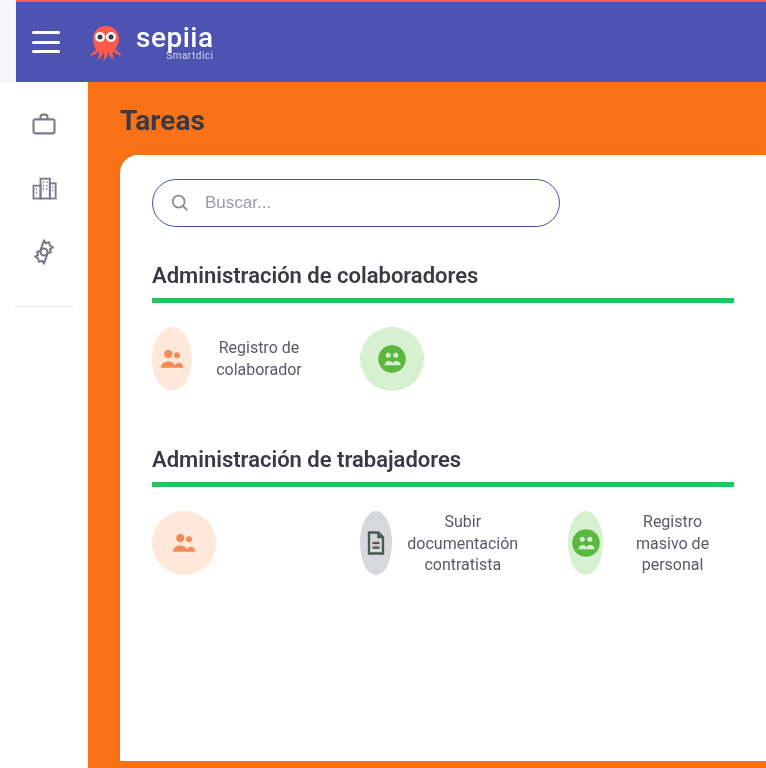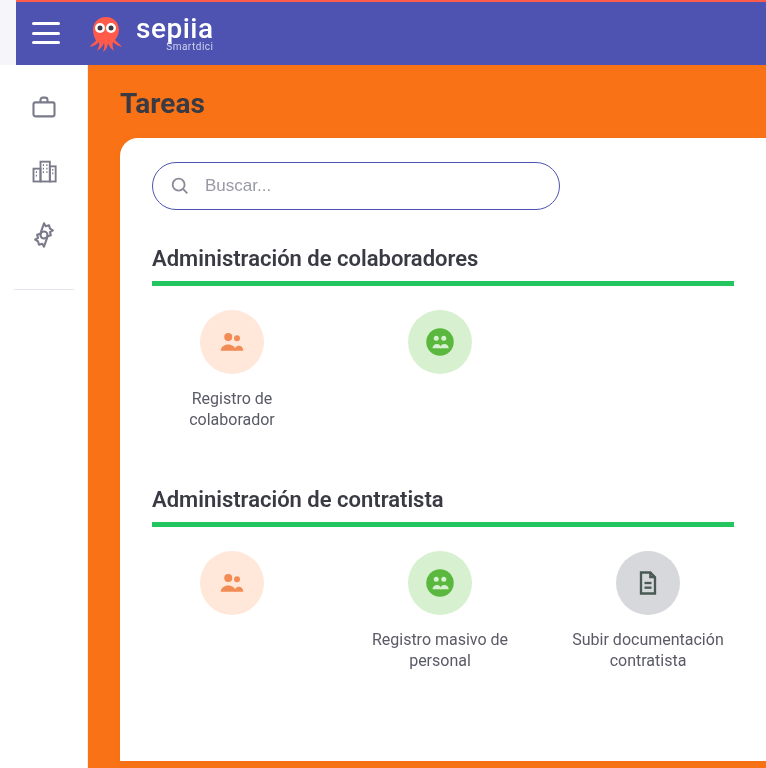--- a/index.html
+++ b/index.html
@@ -27,21 +27,21 @@
 .card { background: #fff; border-radius: 18px 0 0 0; padding: 24px 32px 40px 32px; height: calc(100% - 80px); box-shadow: 0 2px 12px rgba(0,0,0,0.04); }
 
 .search { width: 408px; height: 48px; border: 1.5px solid #4e53b1; border-radius: 24px; display: flex; align-items: center; padding: 8px 16px; gap: 14px; margin-bottom: 36px; }
 .search svg { color: #8a8a98; flex-shrink: 0; }
 .search input { border: none; outline: none; font-size: 17px; color: #555; flex: 1; background: transparent; }
 .search input::placeholder { color: #9a9aa6; }
 
 .section-title { font-size: 22px; font-weight: 600; color: #3a3a44; padding-bottom: 10px; border-bottom: 5px solid #22c55e; margin-bottom: 24px; }
 
 .tiles { display: flex; gap: 48px; margin-bottom: 56px; flex-wrap: wrap; }
-.tile { width: 160px; display: flex; flex-direction: column; align-items: center; gap: 14px; cursor: pointer; }
+.tile { width: 160px; display: flex; flex-direction: row; align-items: center; gap: 14px; cursor: pointer; }
 .tile-circle { width: 64px; height: 64px; border-radius: 50%; display: flex; align-items: center; justify-content: center; }
 .tile-circle.orange { background: #ffe8d9; color: #f28b54; }
 .tile-circle.green { background: #d7f0cf; color: #5bb83f; }
 .tile-circle.grey { background: #d6d8dc; color: #4a5a52; }
 .tile-label { font-size: 16px; color: #5a5a66; text-align: center; line-height: 1.35; }
 </style>
 </head>
 <body>
 
 <div class="app">
@@ -127,55 +127,55 @@
                   <circle cx="9" cy="9" r="2"></circle>
                   <circle cx="15" cy="9" r="2"></circle>
                   <path d="M6 17 c0-2 1.5-3.5 3.5-3.5 s3.5 1.5 3.5 3.5 Z"></path>
                   <path d="M12 17 c0-2 1.5-3.5 3.5-3.5 s3.5 1.5 3.5 3.5 Z"></path>
                 </g>
               </svg>
             </div>
           </div>
         </div>
 
-        <div class="section-title">Administración de contratista</div>
+        <div class="section-title">Administración de trabajadores</div>
         <div class="tiles">
           <div class="tile">
             <div class="tile-circle orange">
               <svg width="30" height="30" viewBox="0 0 24 24" fill="currentColor">
                 <circle cx="9" cy="8" r="3.2"></circle>
                 <circle cx="16" cy="9" r="2.4"></circle>
                 <path d="M3 19 c0-3 3-5 6-5 s6 2 6 5 Z"></path>
                 <path d="M14 19 c0-2.2 1.5-4 3.5-4 s3.5 1.8 3.5 4 Z"></path>
               </svg>
             </div>
+          </div>
+          <div class="tile">
+            <div class="tile-circle grey">
+              <svg width="28" height="28" viewBox="0 0 24 24" fill="none" stroke="currentColor" stroke-width="2">
+                <path d="M6 3 h8 l4 4 v14 H6 Z"></path>
+                <path d="M14 3 v4 h4"></path>
+                <line x1="9" y1="12" x2="15" y2="12"></line>
+                <line x1="9" y1="16" x2="15" y2="16"></line>
+              </svg>
+            </div>
+            <div class="tile-label">Subir documentación contratista</div>
           </div>
           <div class="tile">
             <div class="tile-circle green">
               <svg width="30" height="30" viewBox="0 0 24 24" fill="currentColor">
                 <circle cx="12" cy="12" r="11" fill="currentColor"></circle>
                 <g fill="#d7f0cf">
                   <circle cx="9" cy="9" r="2"></circle>
                   <circle cx="15" cy="9" r="2"></circle>
                   <path d="M6 17 c0-2 1.5-3.5 3.5-3.5 s3.5 1.5 3.5 3.5 Z"></path>
                   <path d="M12 17 c0-2 1.5-3.5 3.5-3.5 s3.5 1.5 3.5 3.5 Z"></path>
                 </g>
               </svg>
             </div>
             <div class="tile-label">Registro masivo de personal</div>
           </div>
-          <div class="tile">
-            <div class="tile-circle grey">
-              <svg width="28" height="28" viewBox="0 0 24 24" fill="none" stroke="currentColor" stroke-width="2">
-                <path d="M6 3 h8 l4 4 v14 H6 Z"></path>
-                <path d="M14 3 v4 h4"></path>
-                <line x1="9" y1="12" x2="15" y2="12"></line>
-                <line x1="9" y1="16" x2="15" y2="16"></line>
-              </svg>
-            </div>
-            <div class="tile-label">Subir documentación contratista</div>
-          </div>
         </div>
 
       </div>
     </div>
   </div>
 </div>
 
 </body></html>

